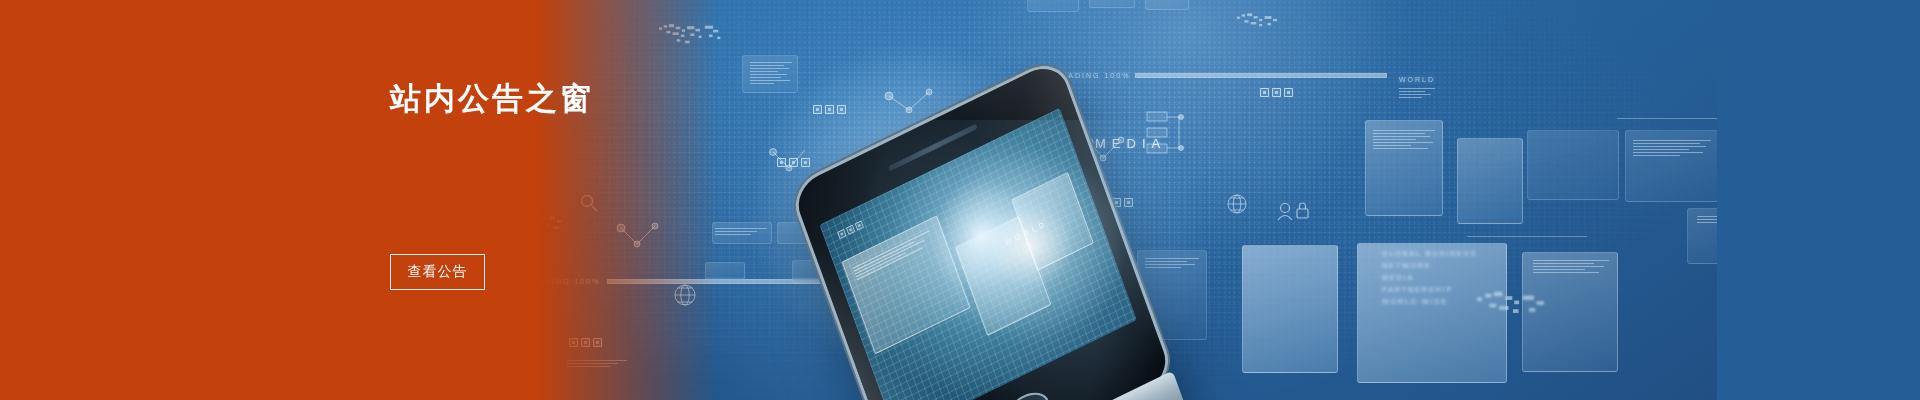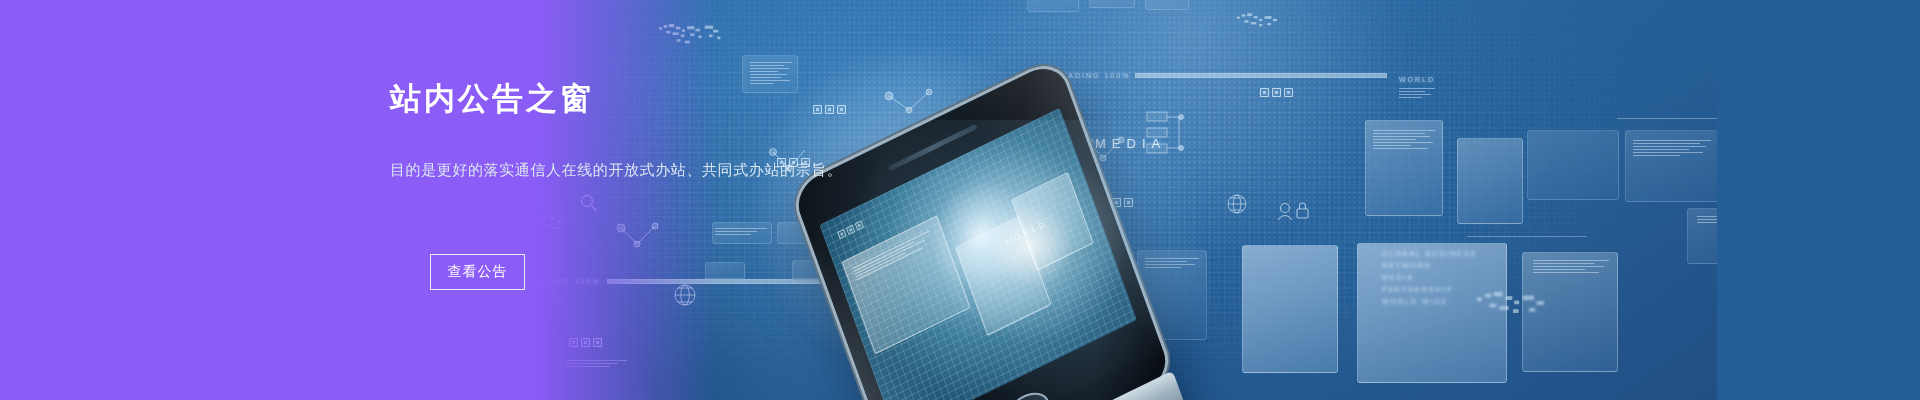--- a/index.html
+++ b/index.html
@@ -3,21 +3,21 @@
 <meta charset="utf-8">
 <style>
   html,body{margin:0;padding:0;background:#255e96;}
   *{box-sizing:border-box;}
   body{font-family:"Liberation Sans","DejaVu Sans",sans-serif;}
 
   .banner{
     position:relative;
     width:1717px;height:400px;
     overflow:hidden;
-    background:#8b5cf6;
+    background:#c2410c;
   }
 
   
   .graphic{
     position:absolute;top:0;right:0;
     width:1180px;height:400px;
     overflow:hidden;
     
     -webkit-mask-image:linear-gradient(to right,rgba(0,0,0,0) 0px,rgba(0,0,0,1) 180px);
             mask-image:linear-gradient(to right,rgba(0,0,0,0) 0px,rgba(0,0,0,1) 180px);
@@ -179,21 +179,20 @@
     position:absolute;top:254px;left:0;
     display:inline-flex;align-items:center;justify-content:center;
     width:95px;height:36px;
     border:1px solid #e6eef6;
     background:transparent;
     color:#ffffff;
     font-size:14px;letter-spacing:1px;
     font-family:"Liberation Sans","DejaVu Sans",sans-serif;
     cursor:pointer;
     text-decoration:none;
-    margin-left:40px;
   }
 </style>
 </head>
 <body>
 
 <div class="banner">
 
   <div class="graphic">
     <div class="g-base"></div>
     <div class="g-grid"></div>
@@ -504,19 +503,18 @@
         
       </div>
     </div>
     <div class="glow"></div>
   </div>
 
   <div class="content">
     <h1 class="title">站内公告之窗</h1>
 
     <p class="desc">
-      <span>目的是更好的落实通信人在线的开放式办站、共同式办站的宗旨。</span>
     </p>
 
     <a href="#" class="cta">查看公告</a>
   </div>
 
 </div>
 
 </body></html>

